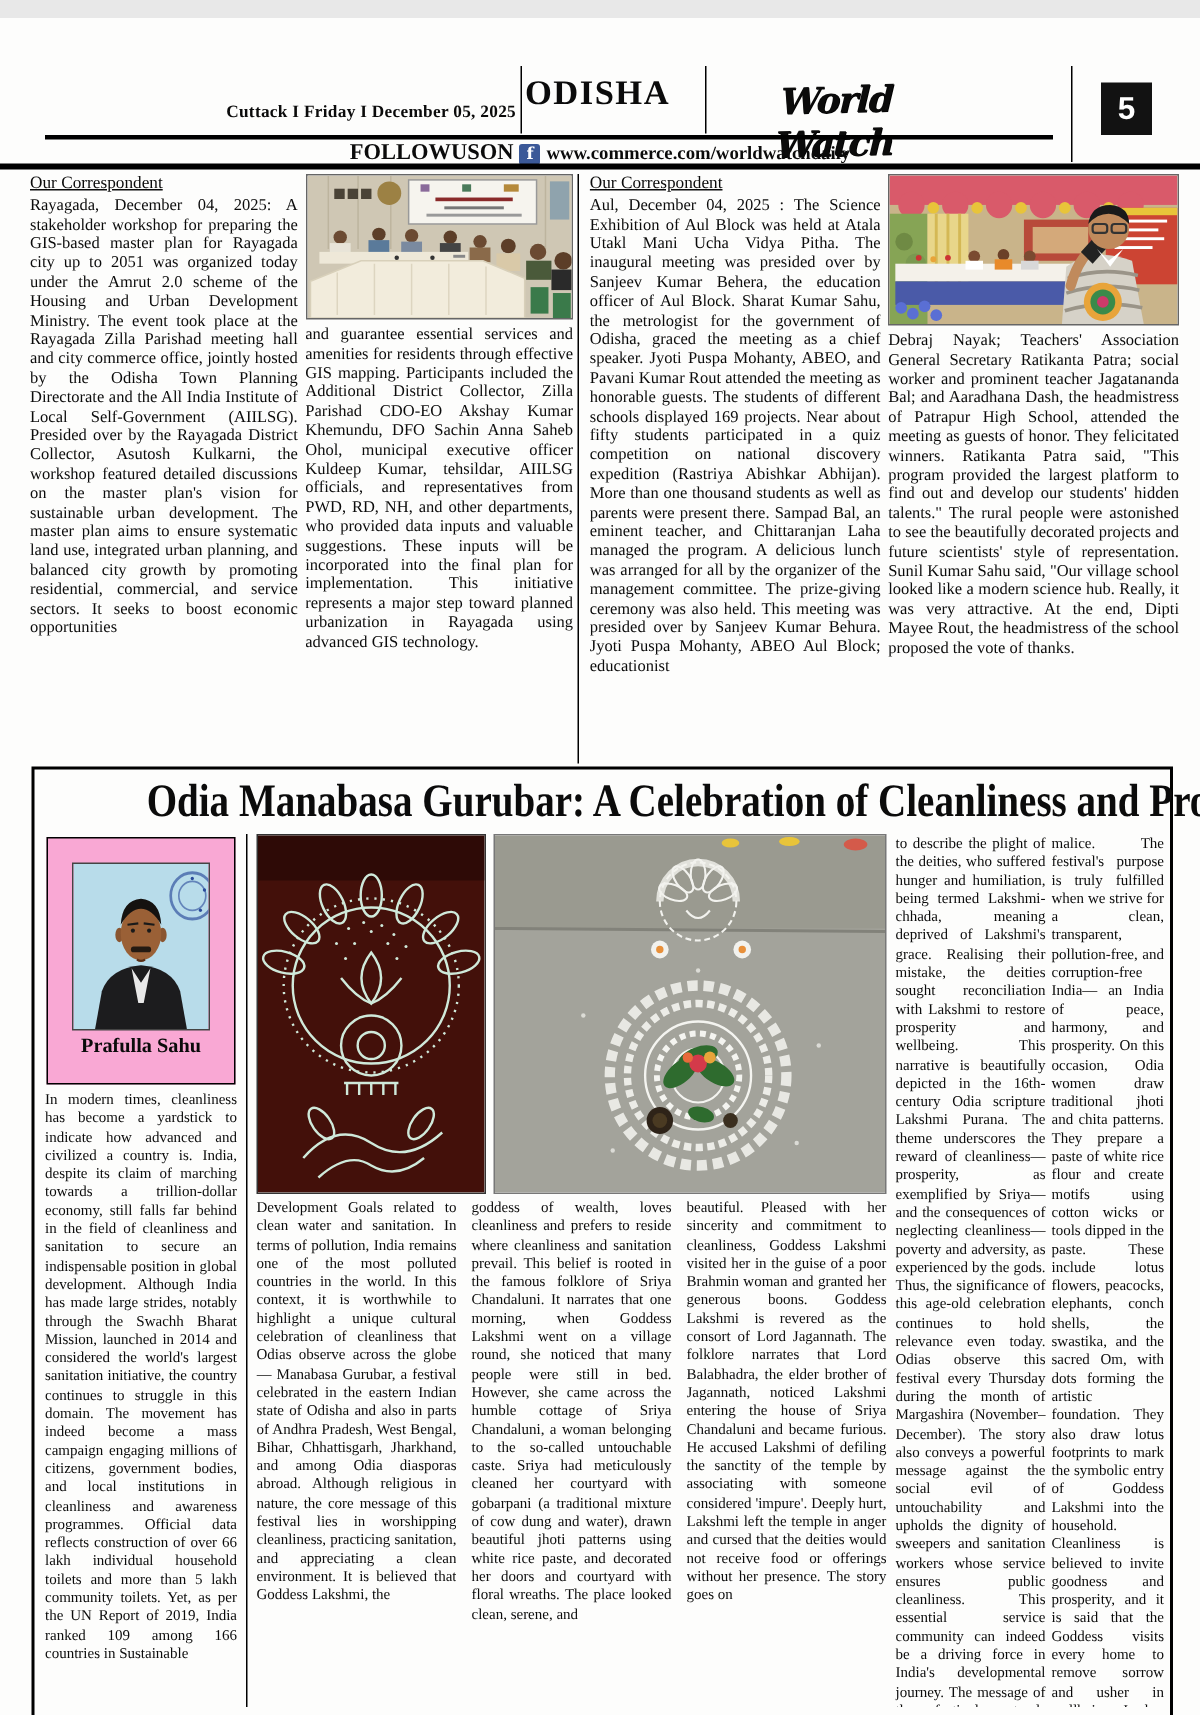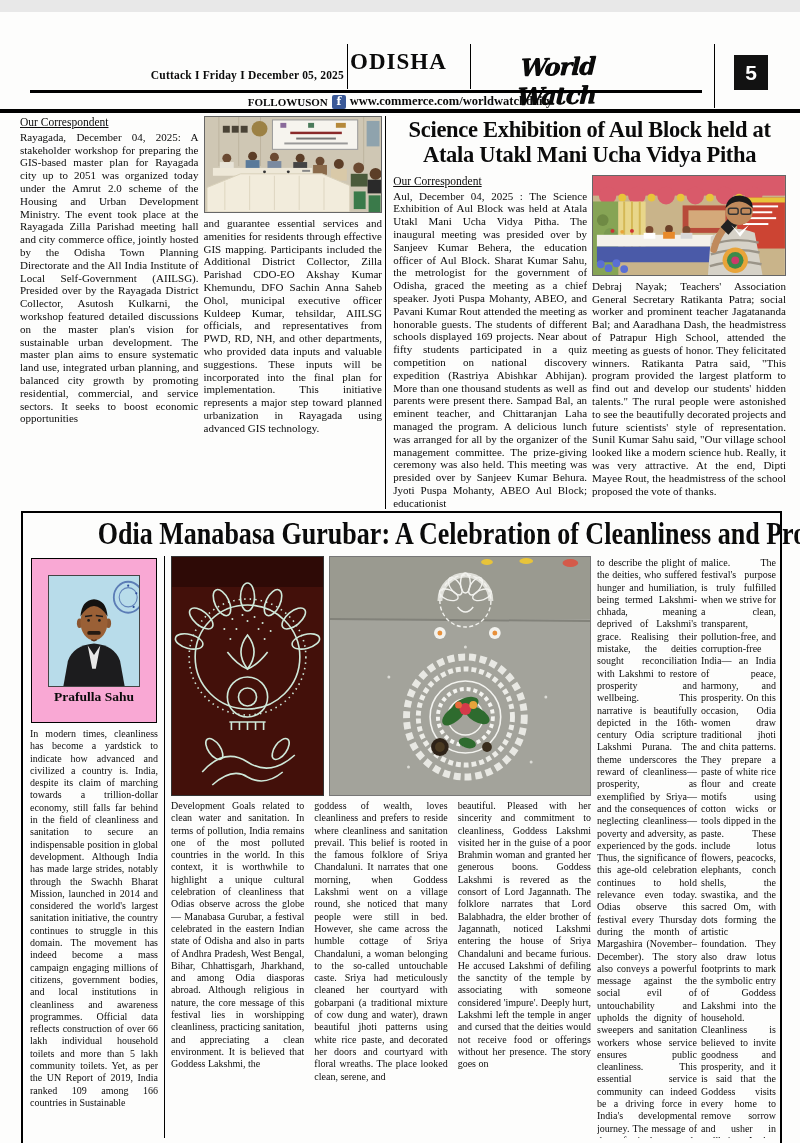--- a/index.html
+++ b/index.html
@@ -70,21 +70,21 @@
 
   <div class="dateline">Cuttack I Friday I December 05, 2025</div>
   <div class="vline" id="vline1"></div>
   <div class="section-title">ODISHA</div>
   <div class="vline" id="vline2"></div>
   <div class="ww-logo">World Watch</div>
   <div class="hrule"></div>
   <div class="vline" id="vline3"></div>
   <div class="pagebox">5</div>
   <div class="followline">
-    <span style="font-size:11px;">FOLLOWUSON</span>
+    <span style="font-size:15px;">FOLLOWUSON</span>
     <span class="fb-icon">f</span>
     <span>www.commerce.com/worldwatchdaily</span>
   </div>
   <div class="thickrule"></div>
 
   <div id="top-articles">
 
     <div id="article-gis">
       <div class="art-cols">
         <div class="art-col">
@@ -146,21 +146,20 @@
               <rect x="165" y="80" width="12" height="17" fill="#3a7a4a"></rect>
           </svg>
           <span>and guarantee essential services and amenities for residents through effective GIS mapping. Participants included the Additional District Collector, Zilla Parishad CDO-EO Akshay Kumar Khemundu, DFO Sachin Anna Saheb Ohol, municipal executive officer Kuldeep Kumar, tehsildar, AIILSG officials, and representatives from PWD, RD, NH, and other departments, who provided data inputs and valuable suggestions. These inputs will be incorporated into the final plan for implementation. This initiative represents a major step toward planned urbanization in Rayagada using advanced GIS technology.</span>
         </div>
       </div>
     </div>
 
     <div class="divider-v"></div>
 
     <div id="article-science">
-      <div class="art-title">Science Exhibition of Aul Block held at Atala Utakl Mani Ucha Vidya Pitha</div>
       <div class="art-cols">
         <div class="art-col">
           <span class="byline">Our Correspondent</span>
           <span>Aul, December 04, 2025 : The Science Exhibition of Aul Block was held at Atala Utakl Mani Ucha Vidya Pitha. The inaugural meeting was presided over by Sanjeev Kumar Behera, the education officer of Aul Block. Sharat Kumar Sahu, the metrologist for the government of Odisha, graced the meeting as a chief speaker. Jyoti Puspa Mohanty, ABEO, and Pavani Kumar Rout attended  the meeting as honorable guests. The students of different schools displayed 169 projects. Near about fifty students participated in a quiz competition on national discovery expedition (Rastriya Abishkar Abhijan). More than one thousand students as well as parents were present there. Sampad Bal, an eminent teacher, and Chittaranjan Laha managed the program. A delicious lunch was arranged for all by the organizer of the management committee. The prize-giving ceremony was also held. This meeting was presided over by Sanjeev Kumar Behura. Jyoti Puspa Mohanty, ABEO Aul Block; educationist</span>
         </div>
         <div class="art-col">
           <svg class="art-img" viewBox="0 0 197 101" preserveAspectRatio="none" style="height:101px;">
             <rect width="197" height="101" fill="#c9b48a"></rect>
             <rect width="197" height="20" fill="#d95a6a"></rect>
             <g fill="#d95a6a">

